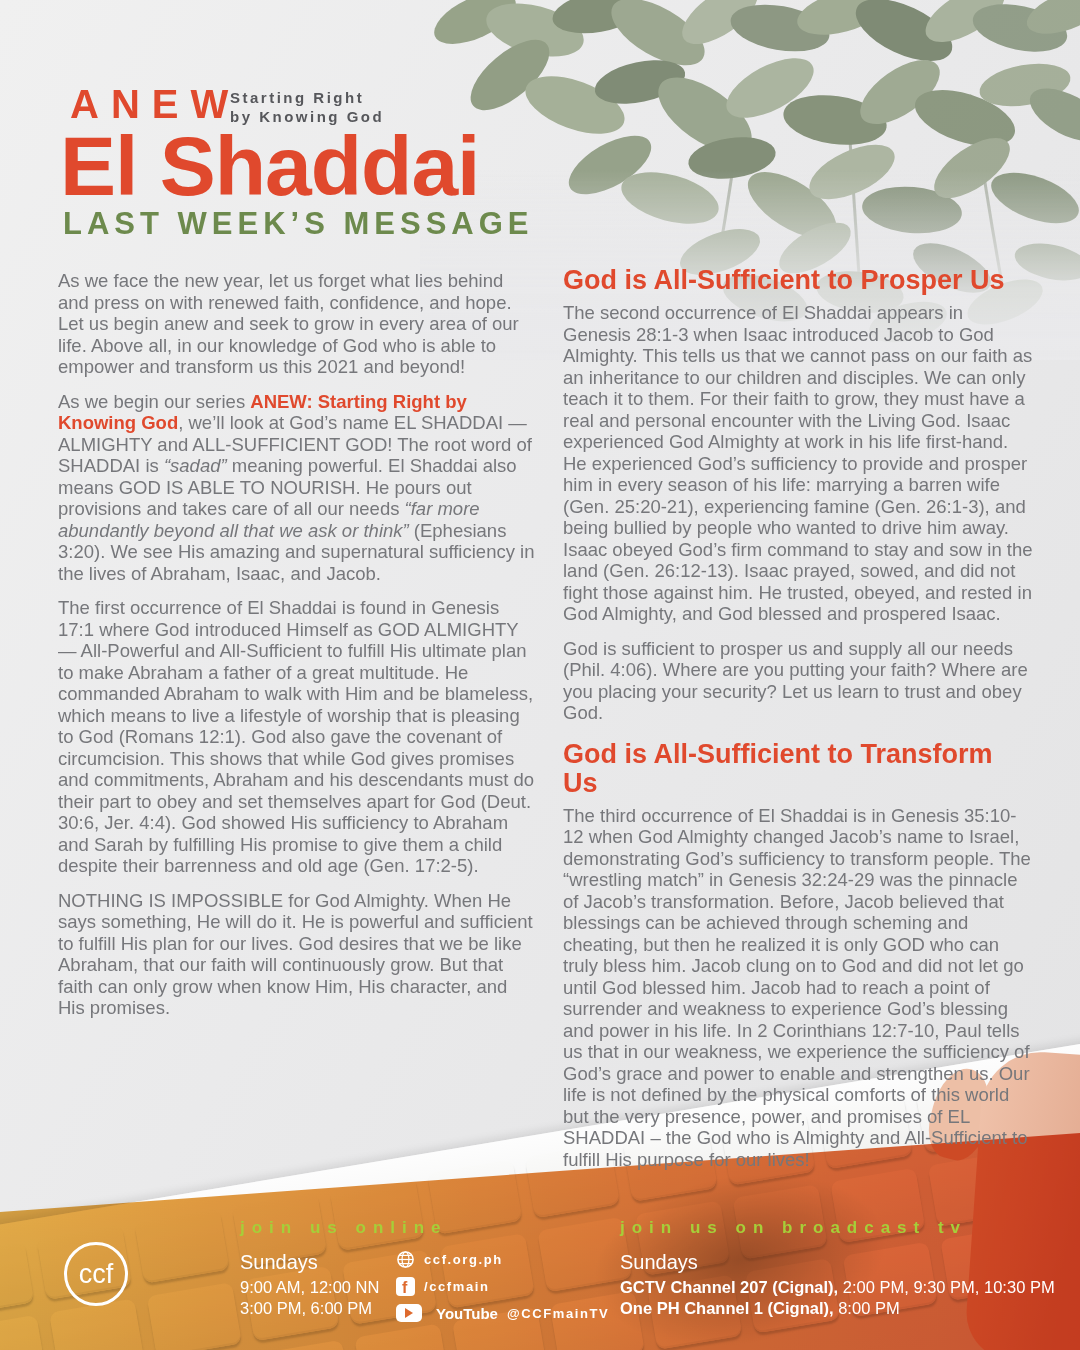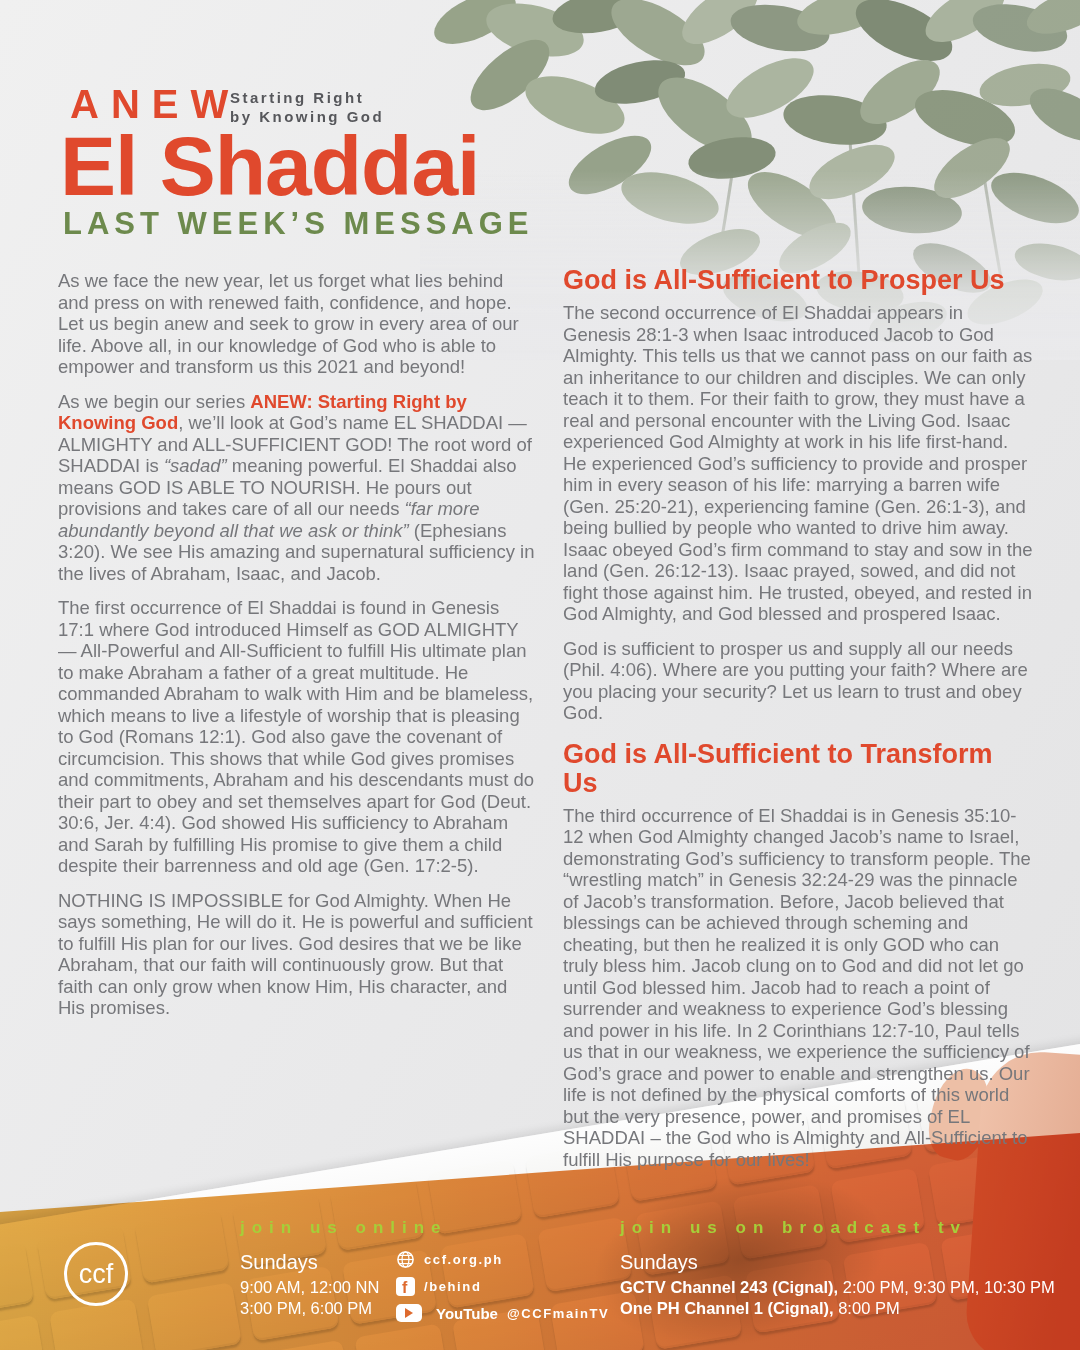--- a/index.html
+++ b/index.html
@@ -197,35 +197,35 @@
           <line x1="1.9" y1="9.5" x2="17.1" y2="9.5" stroke="#fff" stroke-width="1.2"></line>
           <line x1="3" y1="5.4" x2="16" y2="5.4" stroke="#fff" stroke-width="1.2"></line>
           <line x1="3" y1="13.6" x2="16" y2="13.6" stroke="#fff" stroke-width="1.2"></line>
         </svg>
         <span>ccf.org.ph</span>
       </div>
       <div class="f-linkrow">
         <span class="fb-icon">
           <span>f</span>
         </span>
-        <span>/behind</span>
+        <span>/ccfmain</span>
       </div>
       <div class="f-linkrow">
         <span class="yt-badge">
             <span class="yt-tri"></span>
           </span>
         <span class="yt-word">YouTube</span>
         <span>@CCFmainTV</span>
       </div>
     </div>
 
     <div class="f-col-broadcast">
       <div class="f-green">join us on broadcast tv</div>
       <div class="f-day">Sundays</div>
-      <div class="f-bline"><span class="b">GCTV Channel 243 (Cignal),</span><span> 2:00 PM, 9:30 PM, 10:30 PM</span></div>
+      <div class="f-bline"><span class="b">GCTV Channel 207 (Cignal),</span><span> 2:00 PM, 9:30 PM, 10:30 PM</span></div>
       <div class="f-bline"><span class="b">One PH Channel 1 (Cignal),</span><span> 8:00 PM</span></div>
     </div>
   </div>
 
   <div class="content">
     <div class="series">ANEW</div>
     <div class="series-sub">
       <div>Starting Right</div>
       <div>by Knowing God</div>
     </div>

